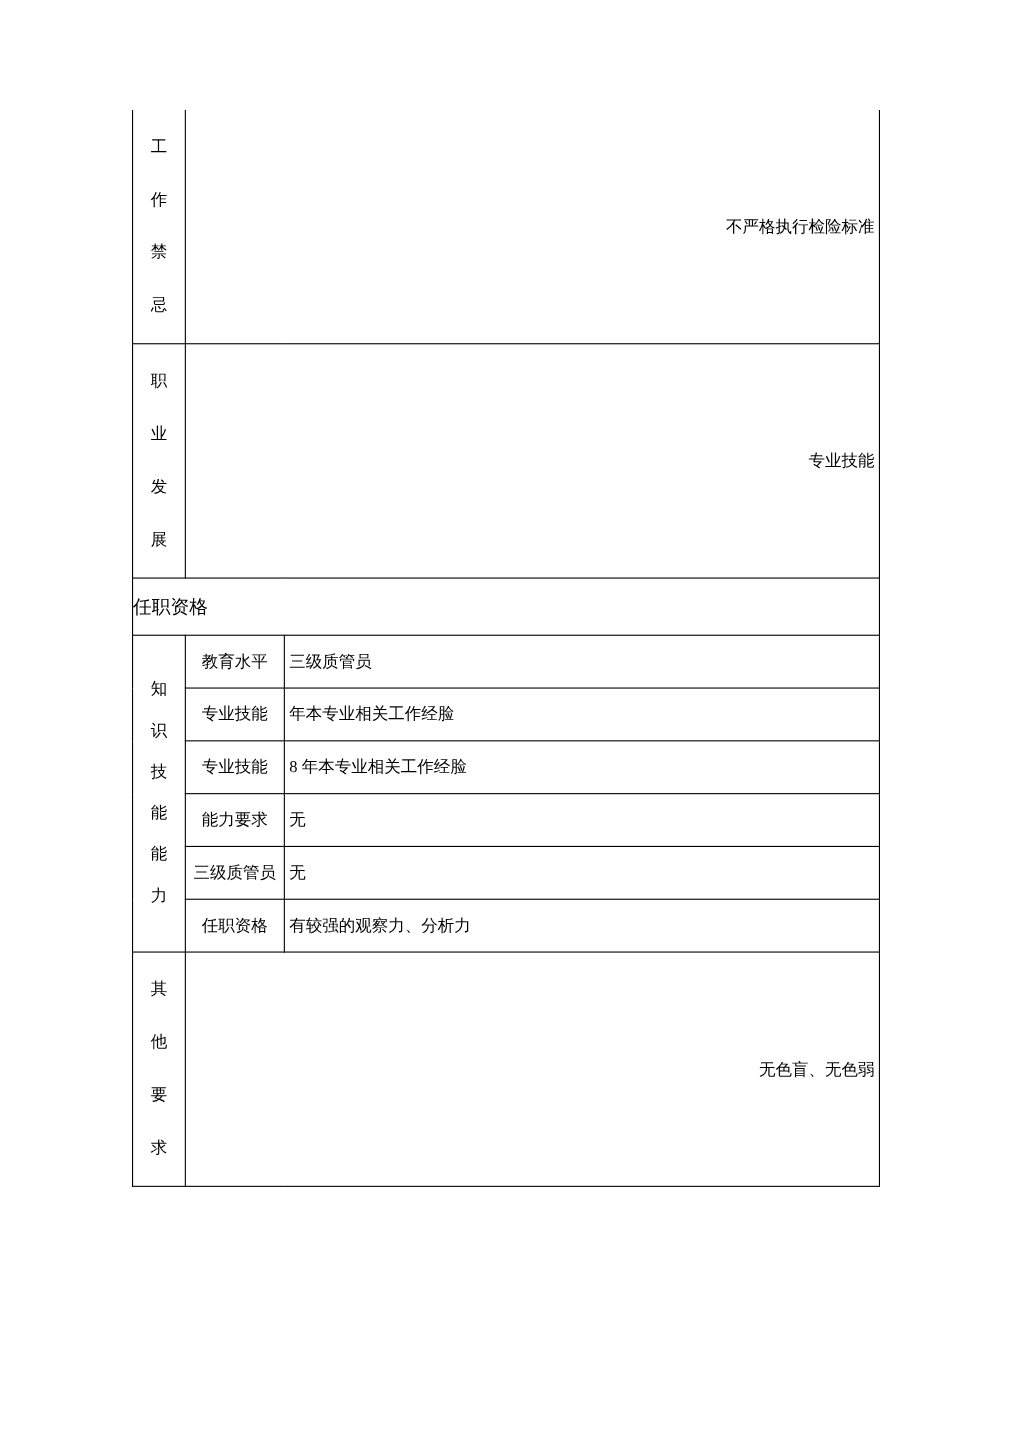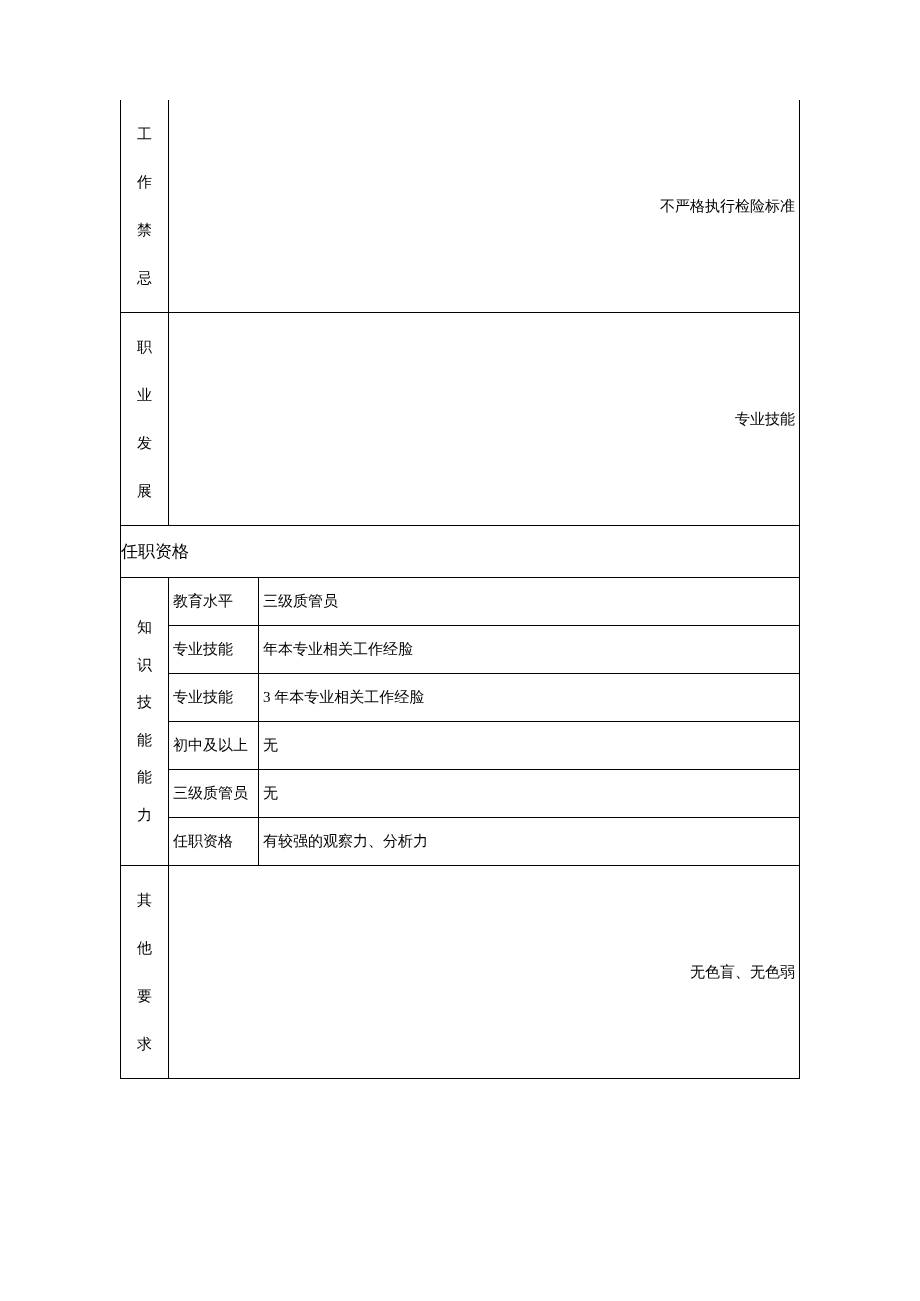--- a/index.html
+++ b/index.html
@@ -42,21 +42,21 @@
       padding: 8px 4px;
       text-align: right;
     }
     .header-cell {
       text-align: left;
       font-size: 17px;
       padding: 14px 0;
     }
     .sub-label {
       width: 90px;
-      text-align: left;
+      text-align: center;
       padding: 14px 4px;
     }
     .sub-content {
       padding: 14px 4px;
     }
     .no-top-border {
       border-top: none;
     }
   </style>
 </head>
@@ -96,24 +96,24 @@
     </td>
     <td class="sub-label">教育水平</td>
     <td class="sub-content">三级质管员</td>
   </tr>
   <tr>
     <td class="sub-label">专业技能</td>
     <td class="sub-content">年本专业相关工作经脸</td>
   </tr>
   <tr>
     <td class="sub-label">专业技能</td>
-    <td class="sub-content">3 年本专业相关工作经脸</td>
+    <td class="sub-content">8 年本专业相关工作经脸</td>
   </tr>
   <tr>
-    <td class="sub-label">初中及以上</td>
+    <td class="sub-label">能力要求</td>
     <td class="sub-content">无</td>
   </tr>
   <tr>
     <td class="sub-label">三级质管员</td>
     <td class="sub-content">无</td>
   </tr>
   <tr>
     <td class="sub-label">任职资格</td>
     <td class="sub-content">有较强的观察力、分析力</td>
   </tr>

